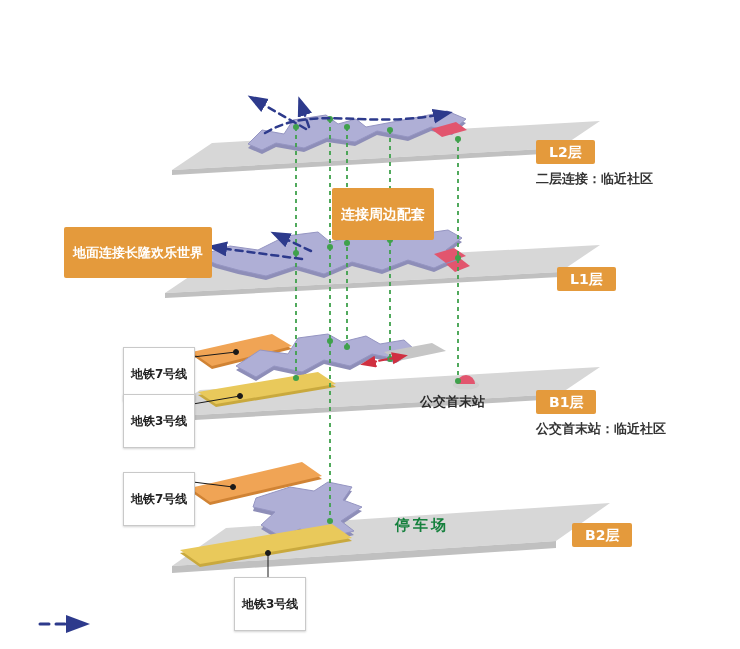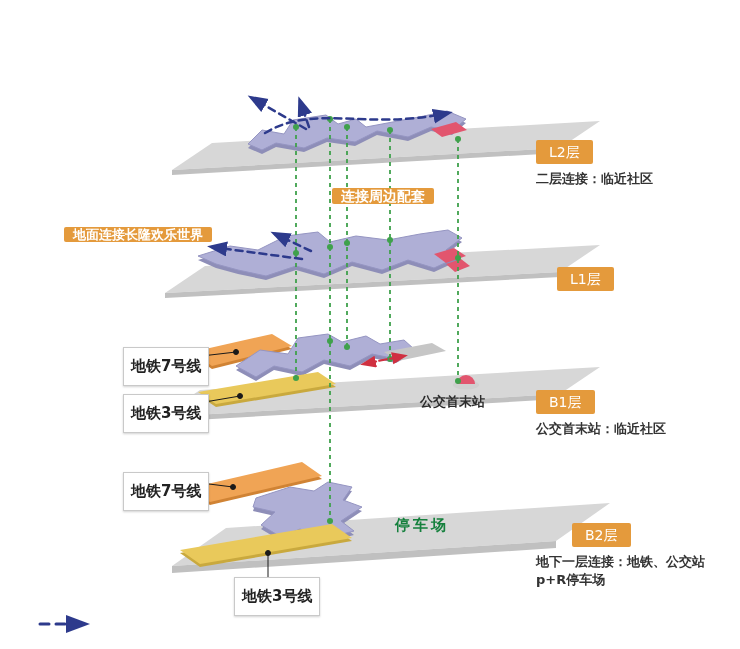--- a/index.html
+++ b/index.html
@@ -6,35 +6,35 @@
   #canvas {
     position:relative; width:740px; height:649px; overflow:hidden;
     background:#ffffff;
     font-family:"DejaVu Sans","Liberation Sans",sans-serif;
   }
   #diagram-svg { position:absolute; left:0; top:0; }
 
   .label-orange {
     position:absolute; background:#E49A3C; color:#ffffff;
     font-weight:bold; font-size:13px; line-height:1;
-    padding:1px 9px; border-radius:2px; white-space:nowrap;
+    padding:19px 9px; border-radius:2px; white-space:nowrap;
   }
   .lvl-badge {
     position:absolute; background:#E49A3C; color:#ffffff;
-    font-weight:normal; font-size:14px; line-height:1;
+    font-weight:bold; font-size:14px; line-height:1;
     padding:5px 13px; border-radius:2px; white-space:nowrap;
   }
   .lvl-desc {
     position:absolute; color:#333333; font-weight:bold; font-size:13px;
     line-height:18px; white-space:nowrap;
   }
   .tag-white {
     position:absolute; background:#ffffff; border:1px solid #c9c9c9;
-    color:#222222; font-weight:bold; font-size:15px; line-height:1;
-    padding:11px 7px; white-space:nowrap; box-shadow:0 1px 2px rgba(0,0,0,0.18);
+    color:#222222; font-weight:bold; font-size:12px; line-height:1;
+    padding:20px 7px; white-space:nowrap; box-shadow:0 1px 2px rgba(0,0,0,0.18);
   }
   .plain-label {
     position:absolute; font-weight:bold; font-size:13px; color:#2b2b2b;
     white-space:nowrap;
   }
   .parking-label {
     position:absolute; font-weight:bold; font-size:15px; color:#15803d;
     letter-spacing:3px; white-space:nowrap;
   }
 </style>
@@ -171,24 +171,20 @@
 
   <div class="lvl-badge" style="left:536px; top:140px;">L2层</div>
   <div class="lvl-desc" style="left:536px; top:170px;">二层连接：临近社区</div>
 
   <div class="lvl-badge" style="left:536px; top:267px;margin-left:21px;">L1层</div>
 
   <div class="lvl-badge" style="left:536px; top:390px;">B1层</div>
   <div class="lvl-desc" style="left:536px; top:420px;">公交首末站：临近社区</div>
 
   <div class="lvl-badge" style="left:536px; top:523px;margin-left:36px;">B2层</div>
-  <div class="lvl-desc" style="left:536px; top:553px;">
-    <div>地下一层连接：地铁、公交站</div>
-    <div>p+R停车场</div>
-  </div>
 
   <div class="label-orange" style="left:332px; top:188px; font-size:14px;">连接周边配套</div>
   <div class="label-orange" style="left:64px; top:227px;">地面连接长隆欢乐世界</div>
 
   <div class="tag-white" style="left:123px; top:347px;">地铁7号线</div>
   <div class="tag-white" style="left:123px; top:394px;">地铁3号线</div>
   <div class="tag-white" style="left:123px; top:472px;">地铁7号线</div>
   <div class="tag-white" style="left:234px; top:577px;">地铁3号线</div>
 
   <div class="plain-label" style="left:420px; top:393px;">公交首末站</div>

